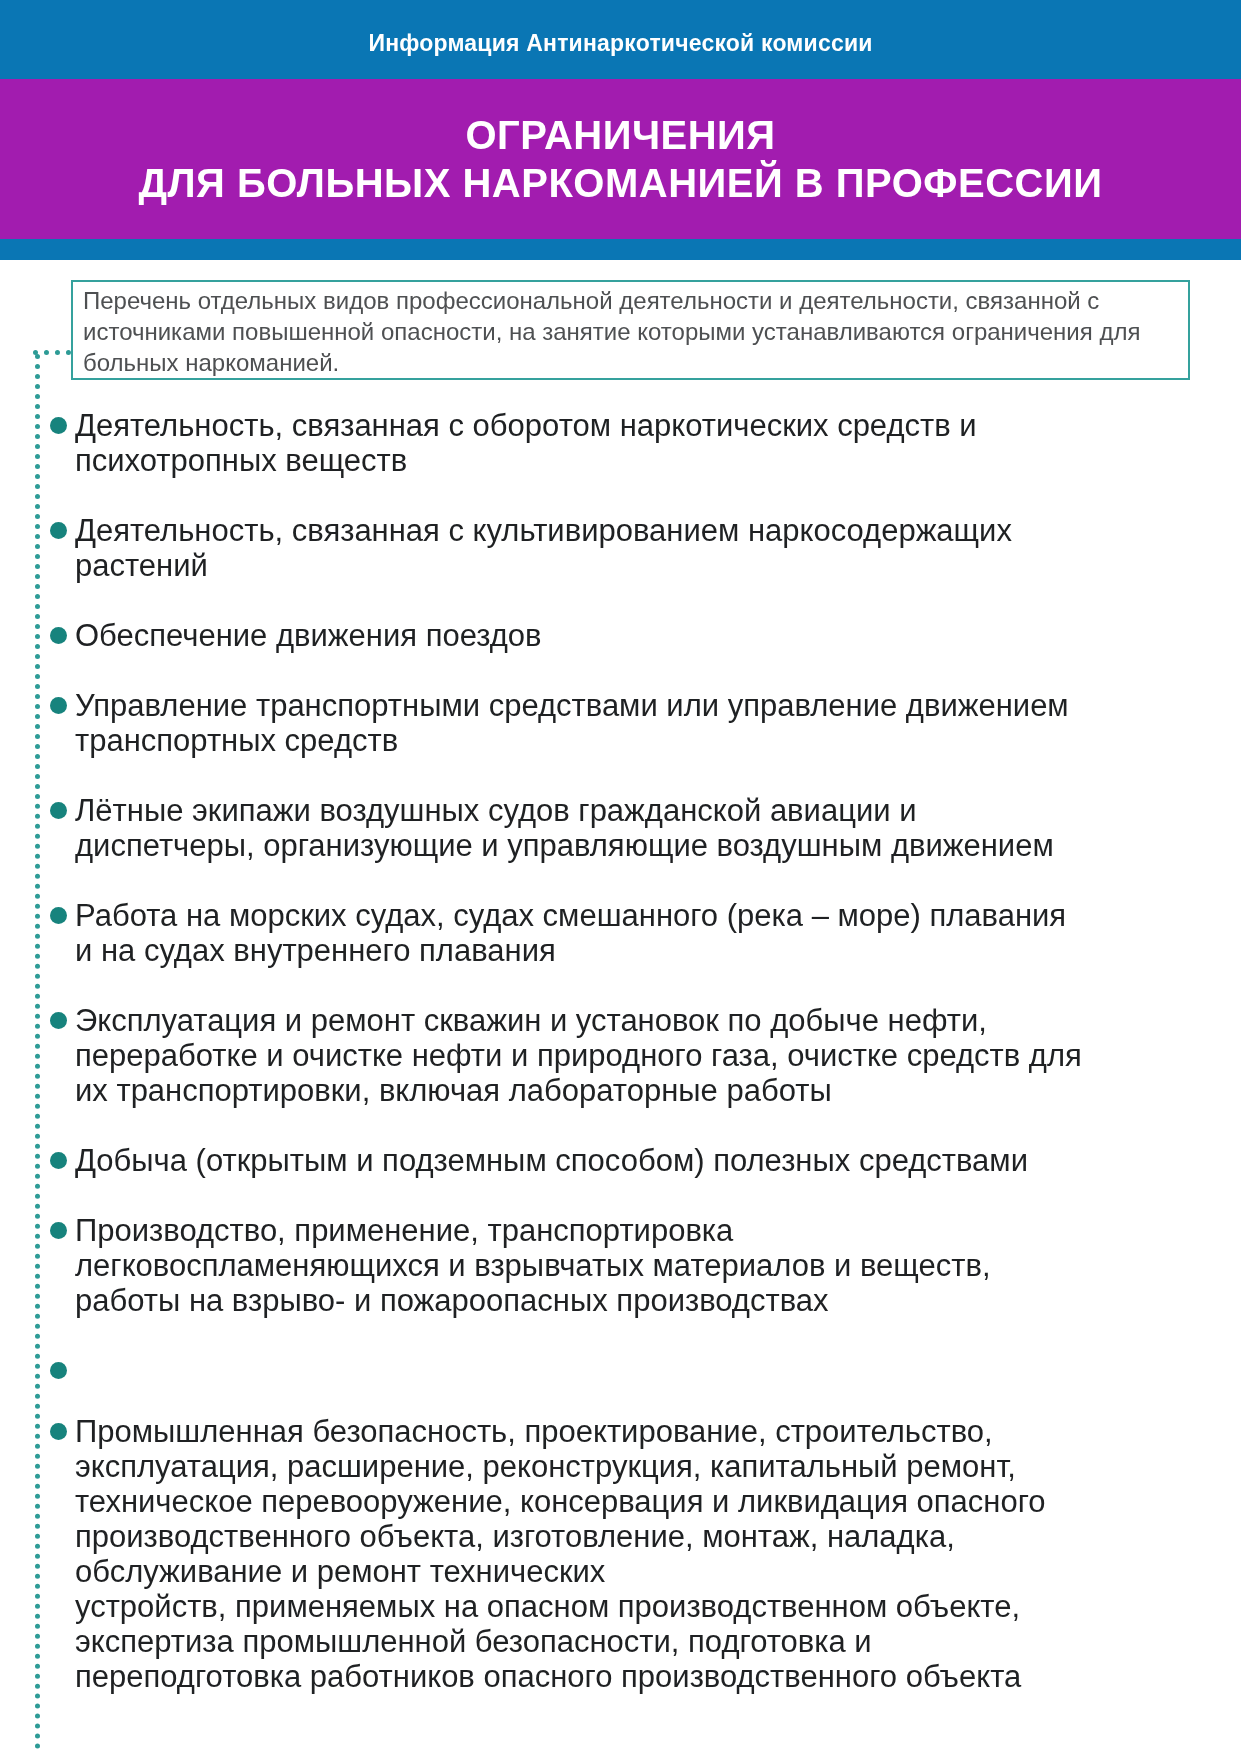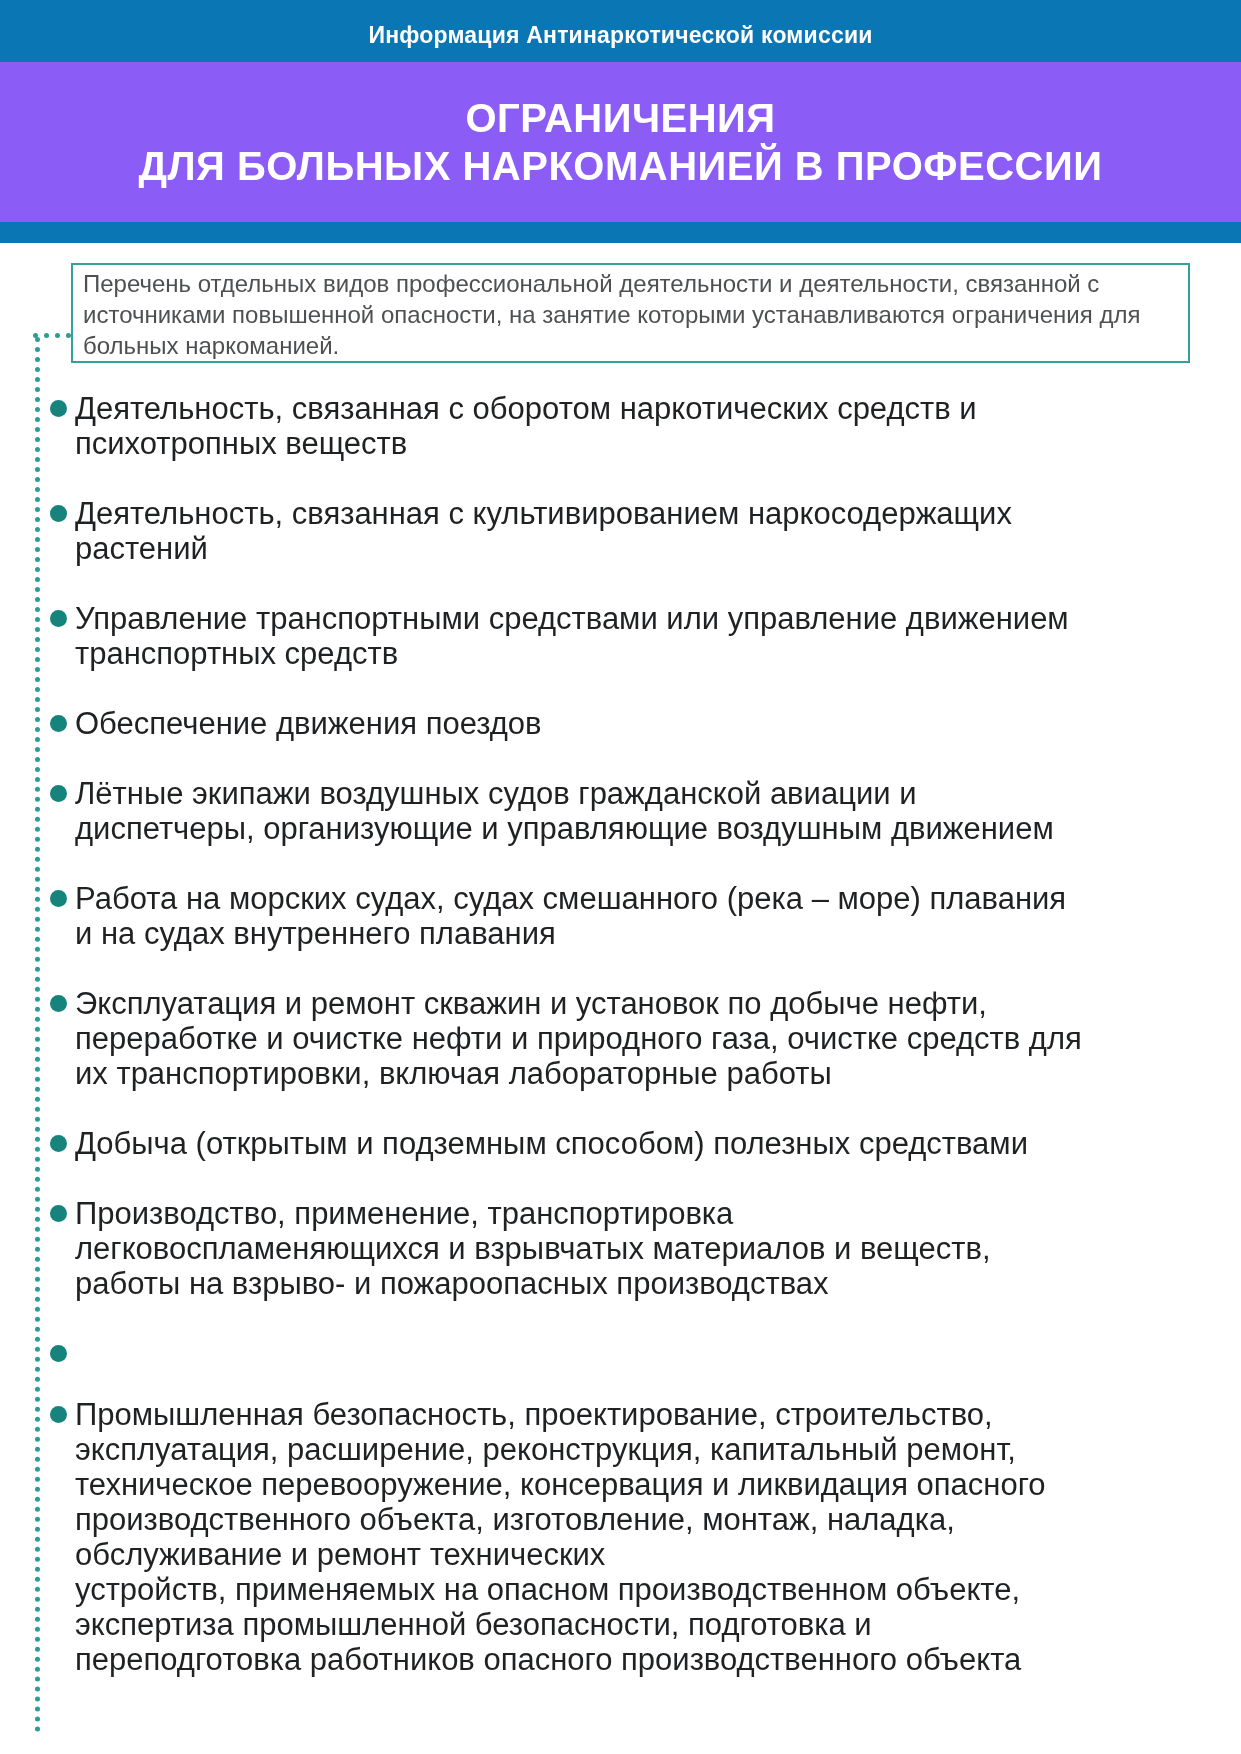--- a/index.html
+++ b/index.html
@@ -5,36 +5,36 @@
   * { margin: 0; padding: 0; box-sizing: border-box; }
   html, body { background: #ffffff; }
   body {
     width: 1241px;
     height: 1754px;
     font-family: "Liberation Sans", "DejaVu Sans", sans-serif;
     position: relative;
     overflow: hidden;
   }
   .topbar {
-    height: 62px;
+    height: 79px;
     background: #0a76b4;
     display: flex;
     align-items: center;
     justify-content: center;
   }
   .topbar-label {
     color: #ffffff;
     font-size: 23px;
     font-weight: bold;
     padding-top: 8px;
     letter-spacing: 0.2px;
   }
   .header {
     height: 160px;
-    background: #8b5cf6;
+    background: #a21caf;
     display: flex;
     flex-direction: column;
     align-items: center;
     justify-content: center;
     text-align: center;
   }
   .header .title-line {
     color: #ffffff;
     font-size: 40px;
     font-weight: bold;
@@ -128,25 +128,25 @@
     <li class="list-item">
       <span class="bullet"></span>
       <span class="item-text">Деятельность, связанная с оборотом наркотических средств и психотропных веществ</span>
     </li>
     <li class="list-item">
       <span class="bullet"></span>
       <span class="item-text">Деятельность, связанная с культивированием наркосодержащих растений</span>
     </li>
     <li class="list-item">
       <span class="bullet"></span>
-      <span class="item-text">Управление транспортными средствами или управление движением транспортных средств</span>
+      <span class="item-text">Обеспечение движения поездов</span>
     </li>
     <li class="list-item">
       <span class="bullet"></span>
-      <span class="item-text">Обеспечение движения поездов</span>
+      <span class="item-text">Управление транспортными средствами или управление движением транспортных средств</span>
     </li>
     <li class="list-item">
       <span class="bullet"></span>
       <span class="item-text">Лётные экипажи воздушных судов гражданской авиации и диспетчеры, организующие и управляющие воздушным движением</span>
     </li>
     <li class="list-item">
       <span class="bullet"></span>
       <span class="item-text">Работа на морских судах, судах смешанного (река – море) плавания и на судах внутреннего плавания</span>
     </li>
     <li class="list-item">

